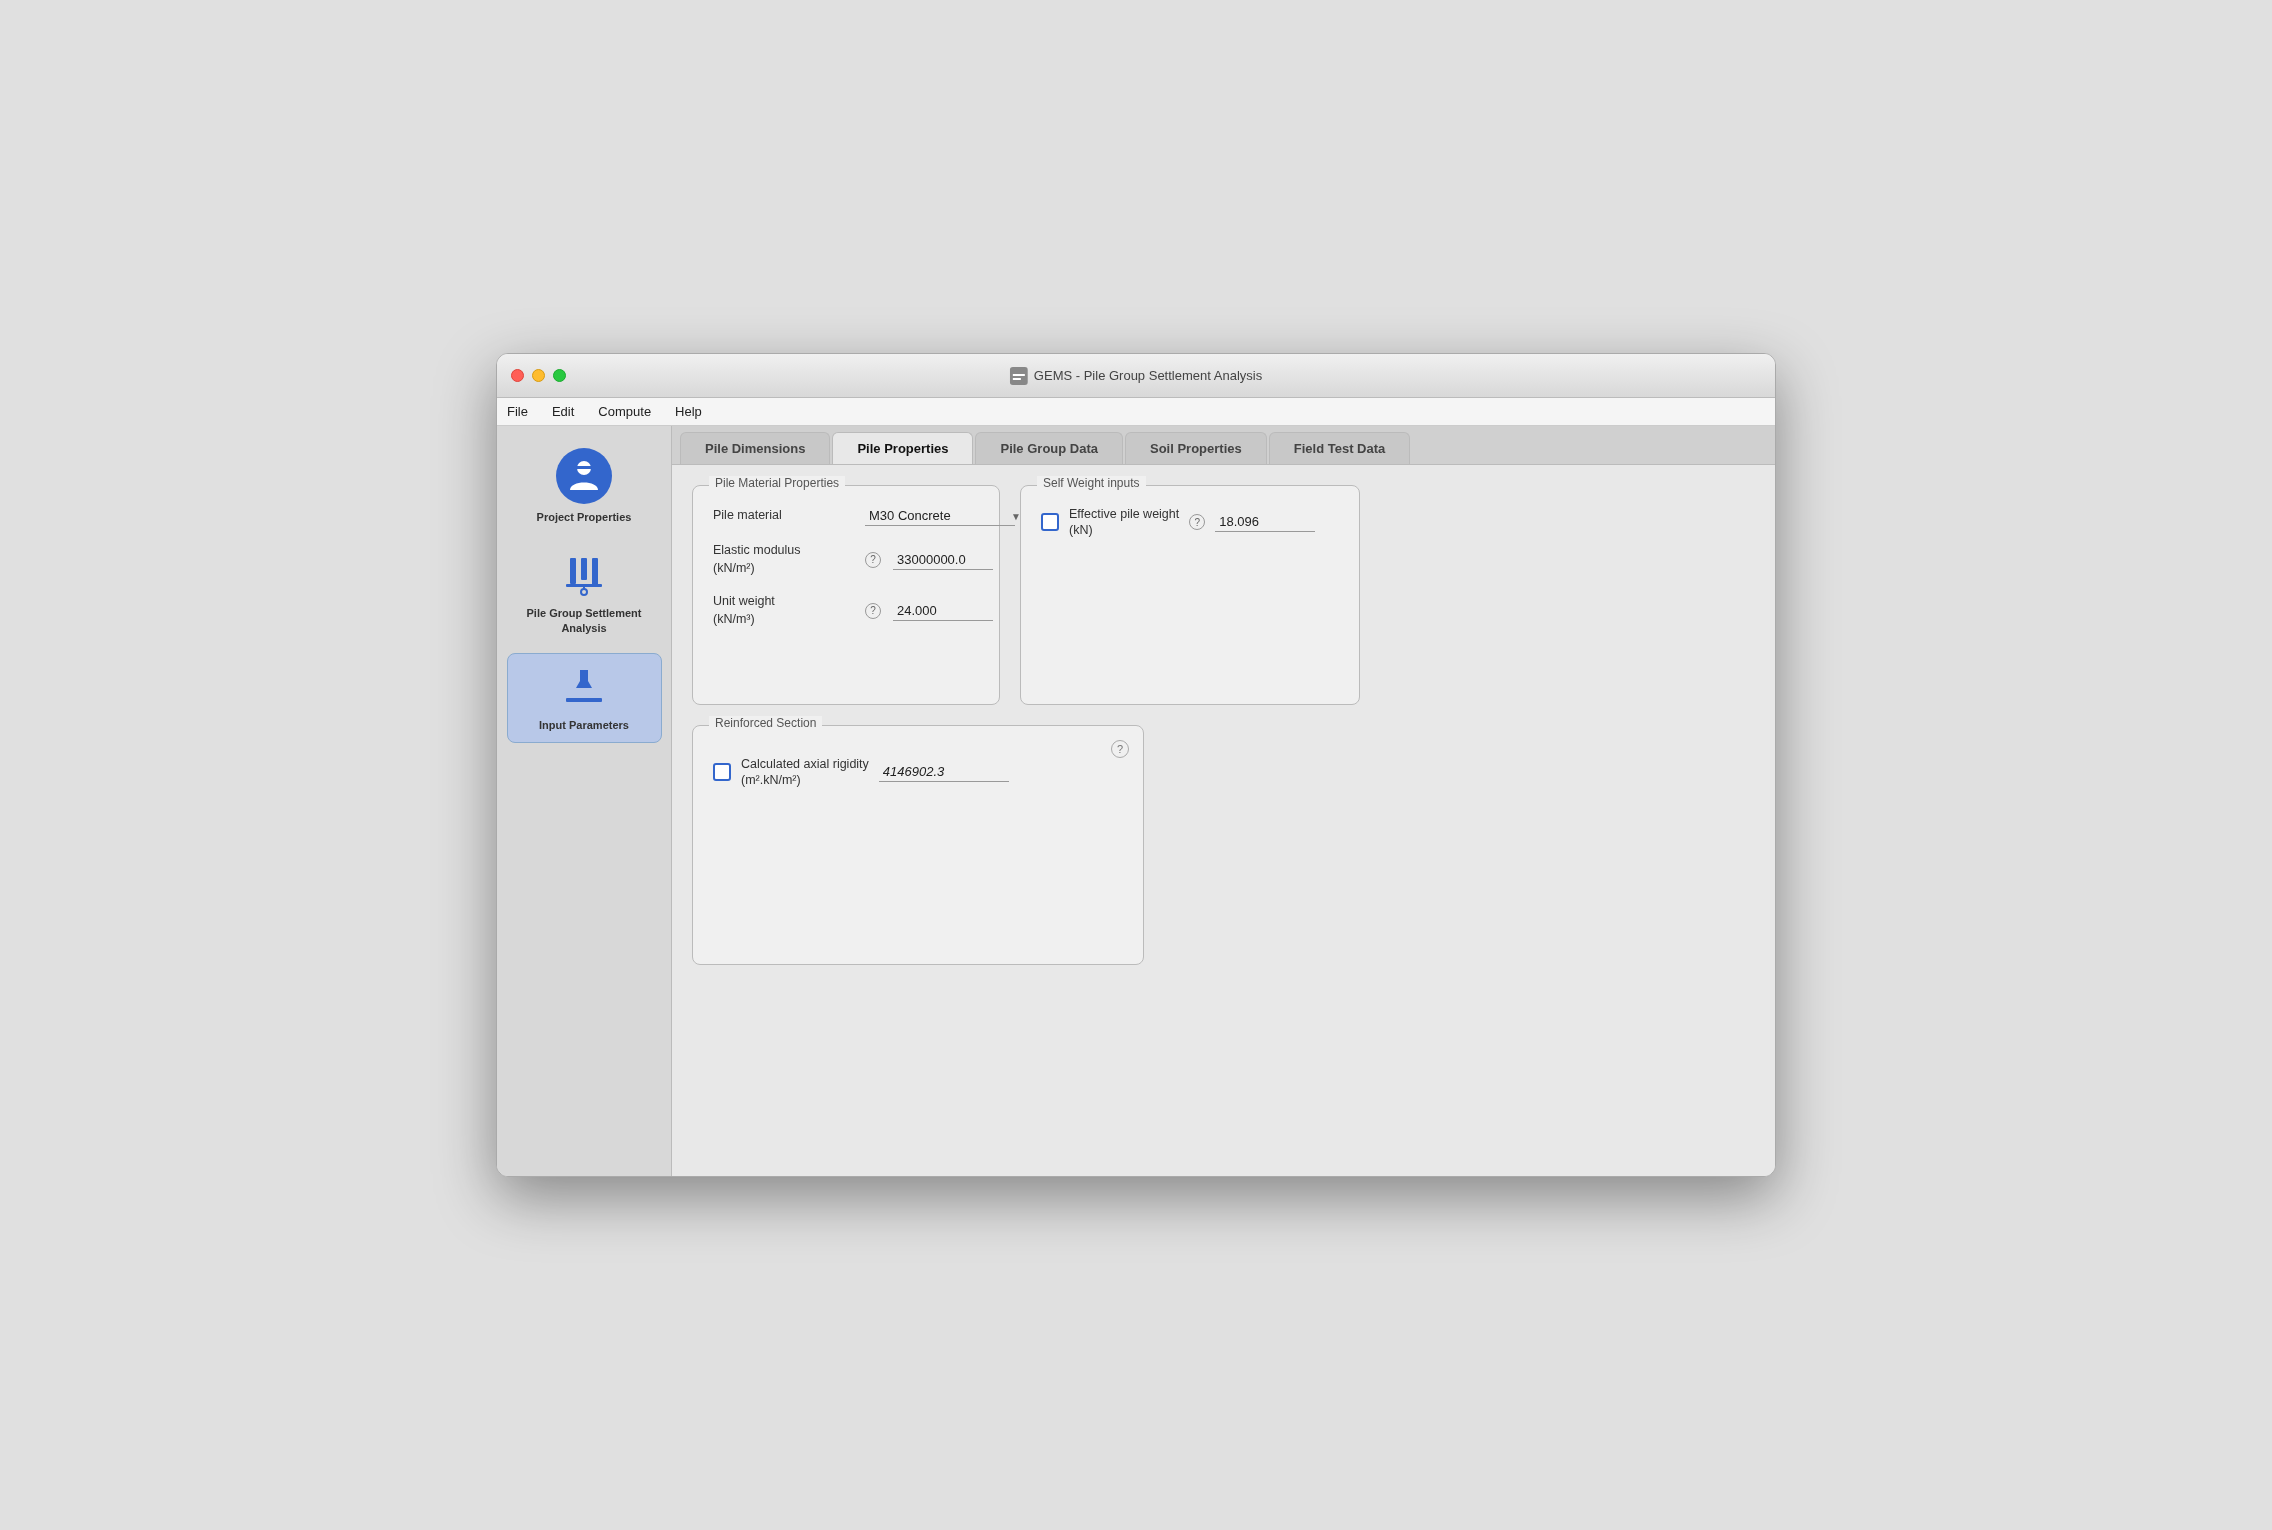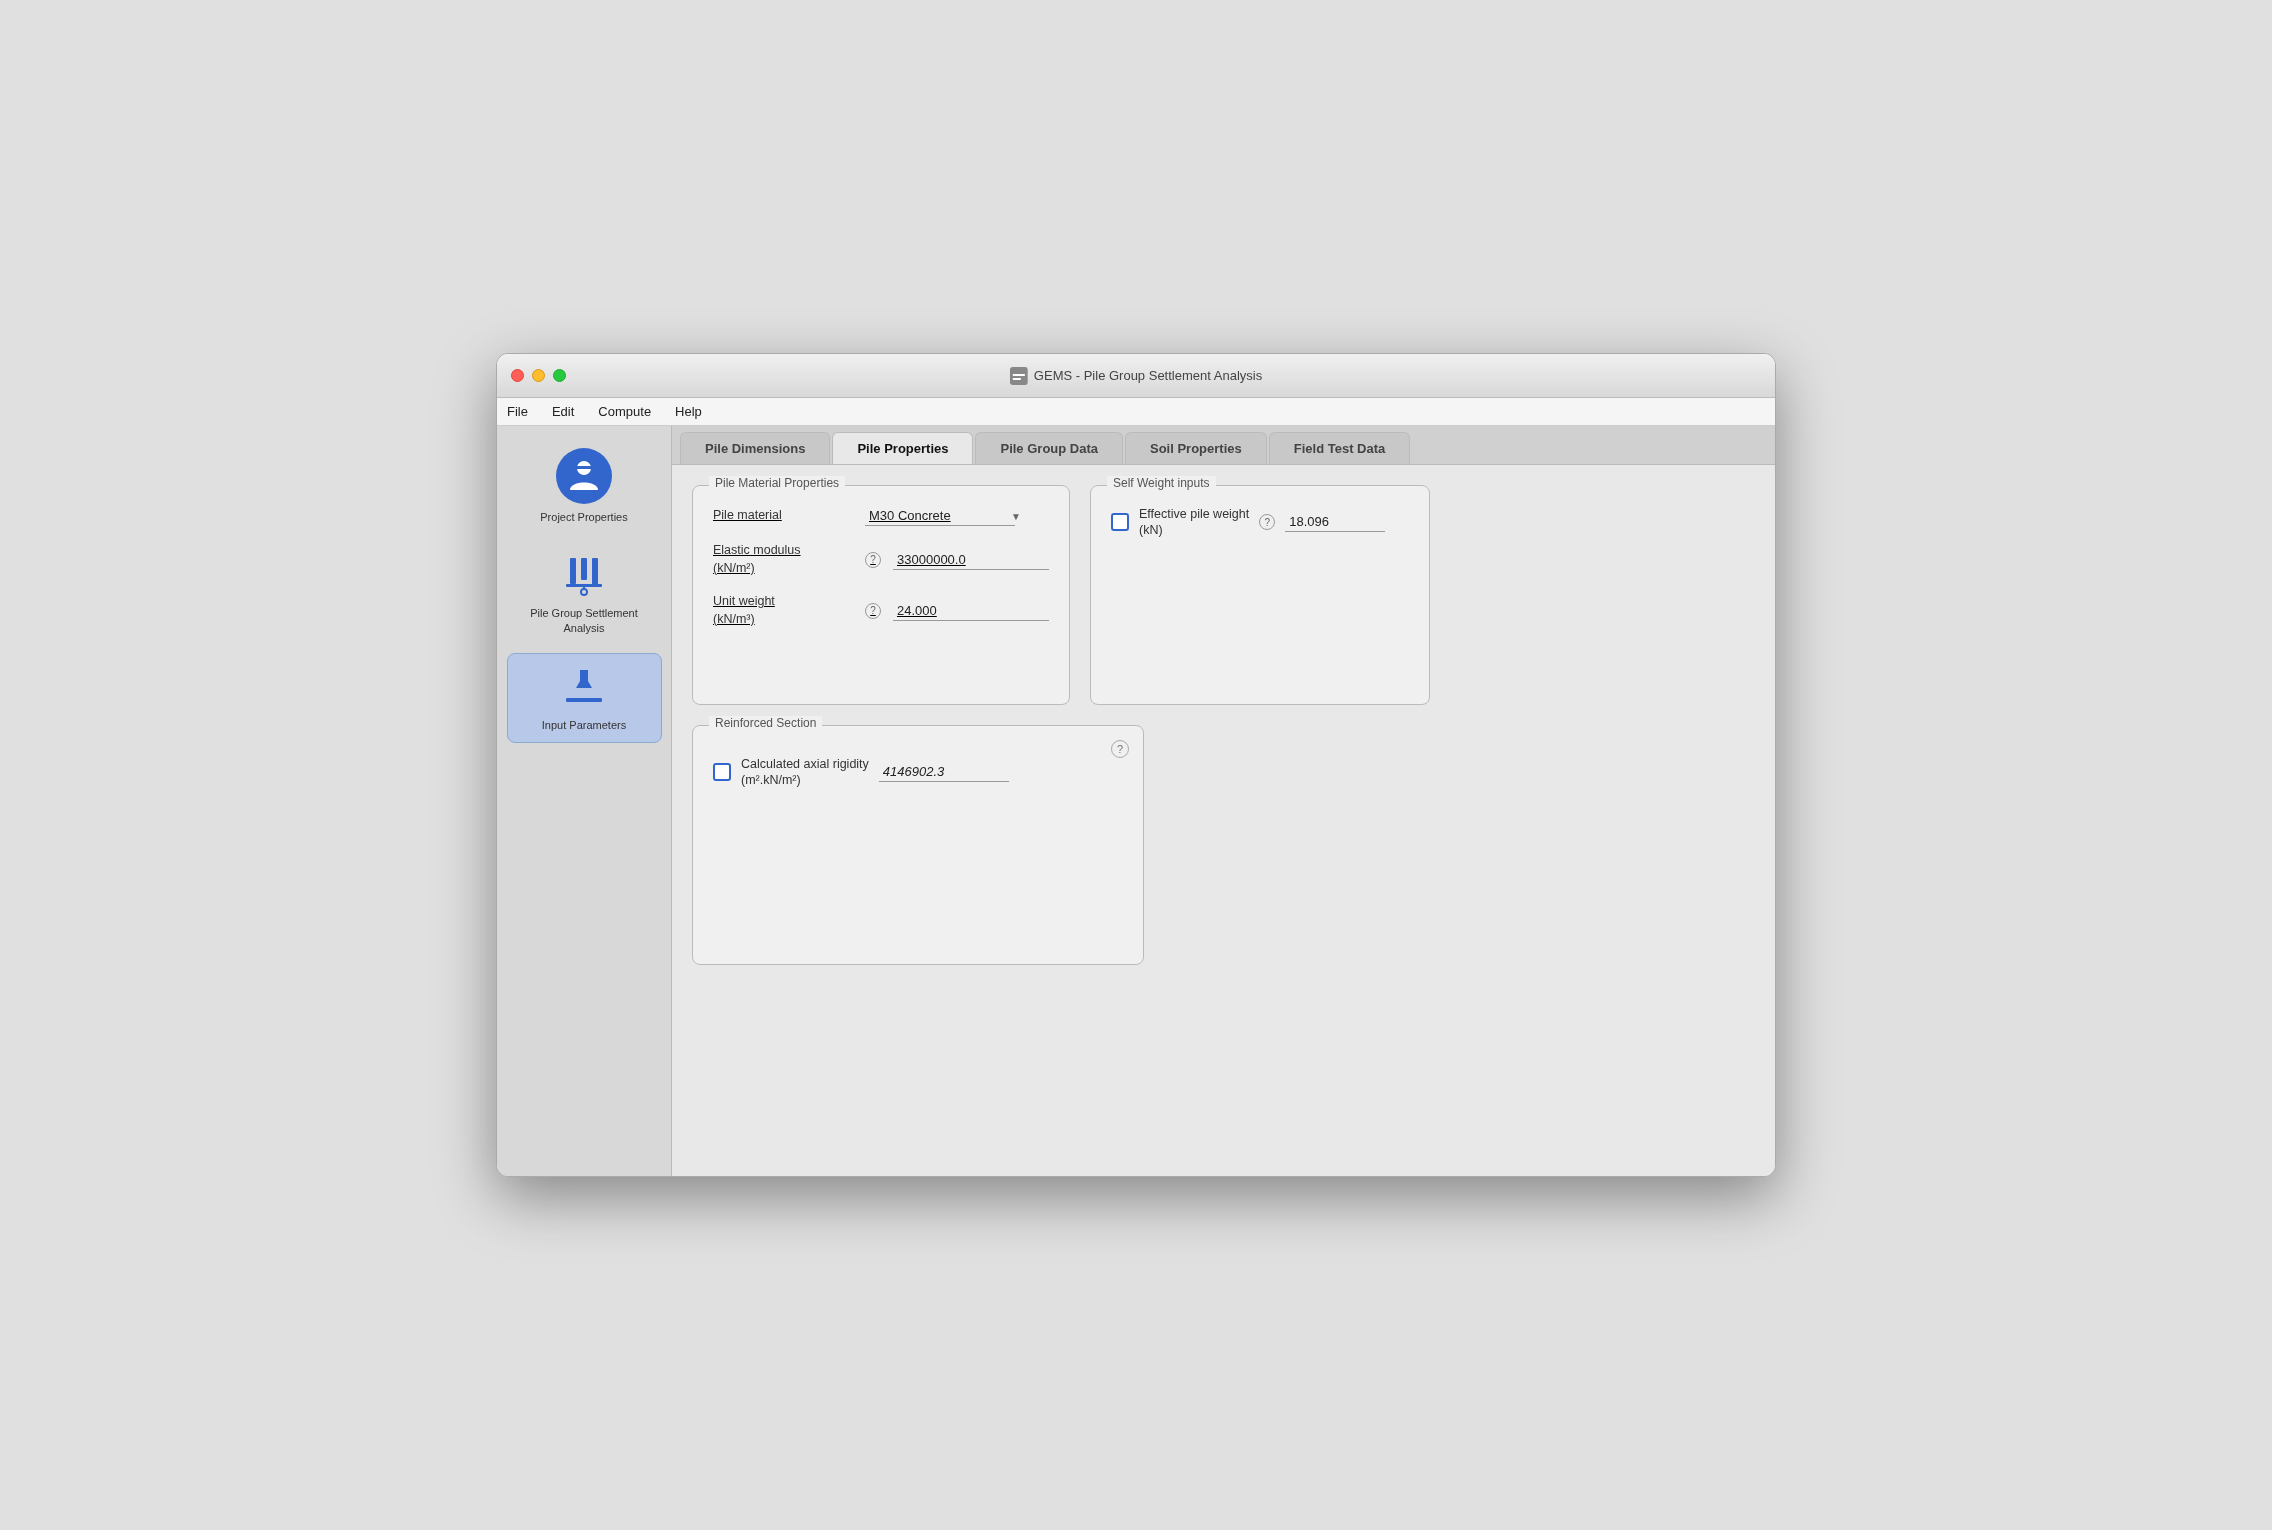--- a/index.html
+++ b/index.html
@@ -122,21 +122,21 @@
     }
     .sidebar-icon-small svg {
       width: 44px;
       height: 44px;
       fill: #3366cc;
     }
     .sidebar-label {
       font-size: 11px;
       color: #333;
       text-align: center;
-      font-weight: 400;
+      font-weight: 700;
       line-height: 1.3;
     }
     .content-area {
       flex: 1;
       background: #e8e8e8;
       display: flex;
       flex-direction: column;
     }
     .tabs-bar {
       background: #d0d0d0;
@@ -184,22 +184,21 @@
     .section-label {
       position: absolute;
       top: -10px;
       left: 16px;
       background: #f0f0f0;
       padding: 0 6px;
       font-size: 12px;
       color: #555;
     }
     .pile-material-box {
-      width: 378px;
-      text-decoration: underline;
+      width: 308px;
     }
     .self-weight-box {
       width: 340px;
       min-height: 220px;
     }
     .form-row {
       display: flex;
       align-items: center;
       margin-bottom: 16px;
       gap: 12px;

